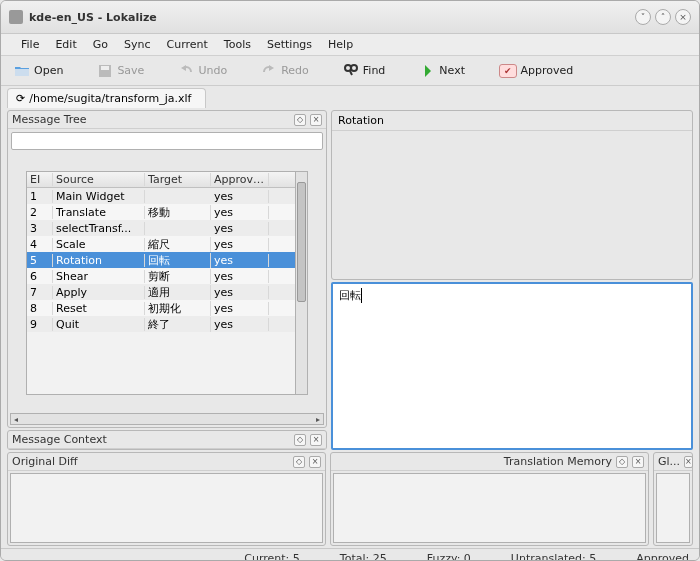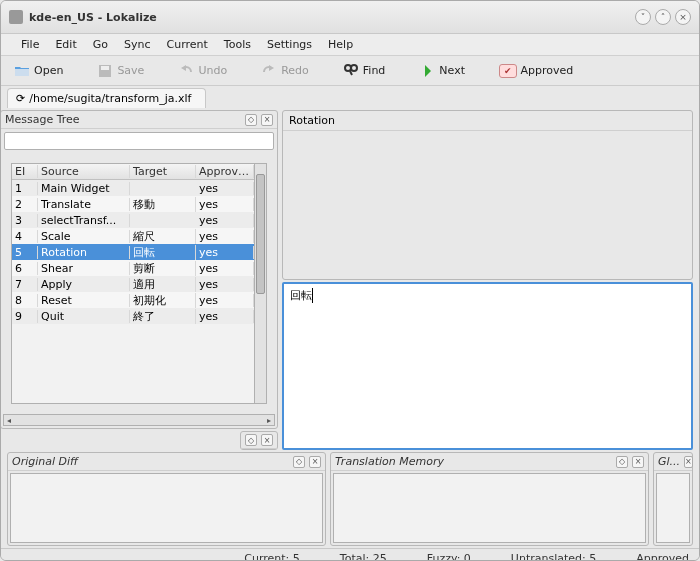--- a/index.html
+++ b/index.html
@@ -11,50 +11,50 @@
 .menubar { height: 22px; display: flex; align-items: center; padding: 0 12px; background: #ededed; border-bottom: 1px solid #d0d0d0; }
 .menubar span { padding: 2px 8px; color: #222; cursor: pointer; }
 .toolbar { height: 30px; display: flex; align-items: center; padding: 2px 6px; background: #e8e8e8; border-bottom: 1px solid #ccc; gap: 20px; }
 .tbutton { display: flex; align-items: center; gap: 4px; padding: 3px 6px; border: 1px solid transparent; border-radius: 3px; cursor: pointer; color: #222; }
 .tbutton.disabled { color: #999; }
 .ticon { width: 16px; height: 16px; display: inline-block; }
 .approved-chip { border: 1px solid #c88; background: #fdd; padding: 1px 4px; border-radius: 3px; font-size: 9px; color: #a33; }
 .tabbar { height: 22px; display: flex; align-items: flex-end; padding: 0 6px; }
 .tab { background: #f6f6f6; border: 1px solid #c8c8c8; border-bottom: none; border-radius: 4px 4px 0 0; padding: 3px 14px 3px 8px; display: flex; align-items: center; gap: 4px; }
 .main { display: flex; height: 342px; padding: 2px 6px 0 6px; gap: 4px; }
-.leftcol { width: 271px; display: flex; flex-direction: column; gap: 2px; align-items: flex-end; }
+.leftcol { width: 320px; display: flex; flex-direction: column; gap: 2px; }
 .rightcol { flex: 1; display: flex; flex-direction: column; gap: 2px; }
 .panel { border: 1px solid #b8b8b8; border-radius: 3px; background: #e8e8e8; display: flex; flex-direction: column; }
 .panel-hd { display: flex; align-items: center; padding: 2px 4px; border-bottom: 1px solid #cfcfcf; gap: 4px; }
 .panel-hd .ptitle { flex: 1; color: #333; }
 .pbtn { width: 12px; height: 12px; border: 1px solid #aaa; border-radius: 2px; background: #f6f6f6; font-size: 8px; display: flex; align-items: center; justify-content: center; cursor: pointer; color: #555; }
 .filter { margin: 3px; height: 18px; border: 1px solid #b0b0b0; background: #fff; border-radius: 2px; }
-.tablewrap { position: relative; flex: 1; margin: 10px; display: flex; }
+.tablewrap { position: relative; flex: 1; margin: 18px; display: flex; }
 .tbl { flex: 1; border: 1px solid #b0b0b0; background: #f2f2f2; overflow: hidden; }
 .thead, .trow { display: grid; grid-template-columns: 26px 92px 66px 58px; align-items: center; height: 16px; }
 .thead { background: linear-gradient(#f4f4f4,#e2e2e2); border-bottom: 1px solid #c0c0c0; font-weight: normal; color: #333; }
 .thead div, .trow div { padding: 0 3px; white-space: nowrap; overflow: hidden; text-overflow: ellipsis; border-right: 1px solid #d8d8d8; }
 .trow:nth-child(even) { background: #f6f6f6; }
 .trow:nth-child(odd) { background: #ececec; }
 .trow.sel { background: #4a90d9; color: #fff; }
 .vscroll { width: 12px; background: #e2e2e2; border: 1px solid #b0b0b0; border-left: none; display: flex; flex-direction: column; }
 .vscroll .thumb { background: #c4c4c4; border: 1px solid #999; margin: 10px 1px 0 1px; height: 120px; border-radius: 2px; }
 .hscroll { height: 12px; margin: 0 2px 2px 2px; background: #e2e2e2; border: 1px solid #b0b0b0; display: flex; align-items: center; justify-content: space-between; }
 .hscroll .arrow { width: 10px; text-align: center; color: #555; font-size: 8px; }
 .msgctx { flex: 0 0 auto; }
 .msgctx .body { padding: 4px 6px; height: 72px; }
 .srcview { flex: 1; border: 1px solid #b8b8b8; background: #e8e8e8; border-radius: 3px; }
 .srcview .hd2 { padding: 3px 6px; border-bottom: 1px solid #cfcfcf; }
 .editwrap { flex: 1; }
 .editor { border: 2px solid #4a90d9; background: #fff; border-radius: 2px; padding: 4px 6px; height: 100%; display: flex; align-items: flex-start; }
 .cursor { border-right: 1px solid #000; padding-right: 0; animation: blink 1s step-end infinite; }
 @keyframes blink { 50% { border-color: transparent; } }
 .bottomrow { display: flex; gap: 4px; padding: 2px 6px; height: 98px; }
-.bottomrow .panel { flex: 1; font-style: italic; }
-.bottomrow .panel.tm { flex: 1; }
+.bottomrow .panel { flex: 1; }
+.bottomrow .panel.tm { flex: 1; text-align: right; }
 .bottomrow .panel.gl { width: 40px; flex: 0 0 40px; }
 .bottomrow .pbody { flex: 1; margin: 2px; border: 1px solid #b0b0b0; background: #f2f2f2; }
 .statusbar { height: 20px; border-top: 1px solid #c8c8c8; display: flex; align-items: center; padding: 0 10px; gap: 40px; background: #e8e8e8; color: #333; }
 .statusbar span { white-space: nowrap; }
 .statusbar .spacer { flex: 1; }
 </style>
 </head>
 <body>
 
 <div class="titlebar">
@@ -210,20 +210,21 @@
           </div>
       </div>
       <div class="hscroll">
         <span class="arrow">◂</span>
         <span class="arrow">▸</span>
       </div>
     </div>
 
     <div class="panel msgctx">
       <div class="panel-hd">
+        <span class="ptitle">Message Context</span>
         <span class="pbtn">◇</span>
         <span class="pbtn">×</span>
       </div>
     </div>
   </div>
 
   <div class="rightcol">
     <div class="srcview" style="flex:1">
       <div class="hd2">Rotation</div>
     </div>

